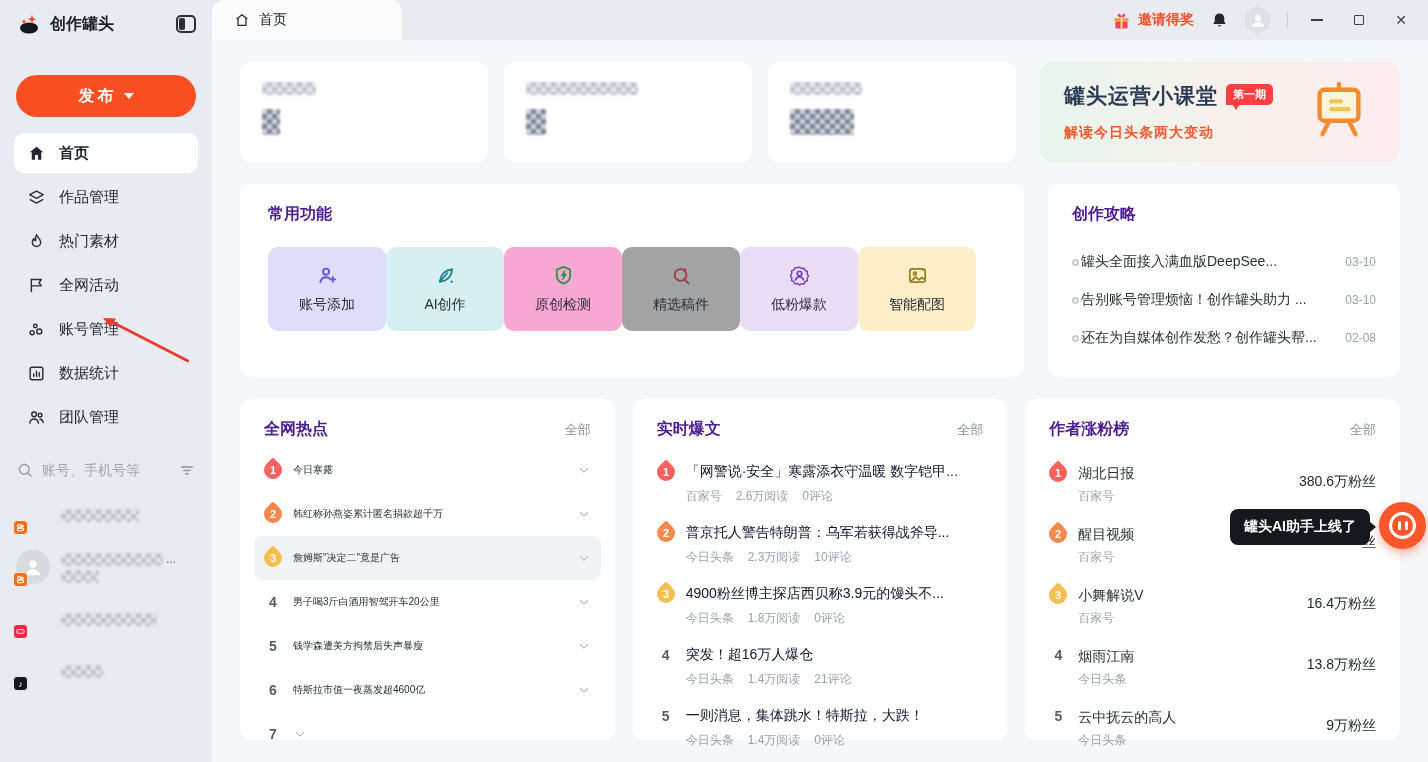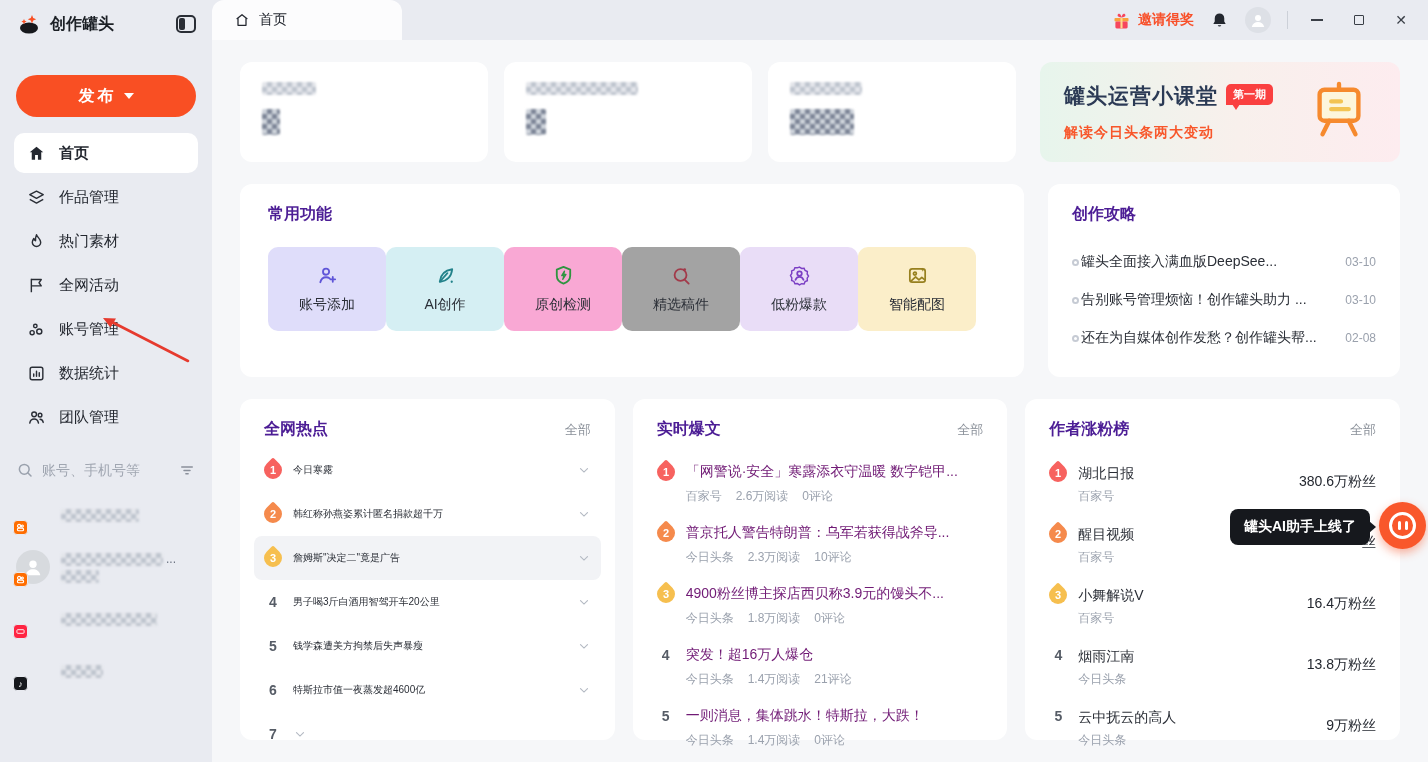--- a/index.html
+++ b/index.html
@@ -104,21 +104,21 @@
   .hot-row.hl { background:#f2f3f6; border-radius:8px; }
   .rank-flame { width:18px; height:18px; flex:none; border-radius:2px 50% 50% 50%; transform:rotate(45deg); display:flex; align-items:center; justify-content:center; }
   .rank-flame span { transform:rotate(-45deg); color:#fff; font-size:11px; font-weight:700; }
   .f1 { background:#f7625f; } .f2 { background:#f58a4c; } .f3 { background:#f6bf4f; }
   .rank-plain { width:18px; flex:none; text-align:center; font-size:14px; color:#565c66; font-weight:600; }
   .hot-title { flex:1; font-size:10px; color:#2a2e36; white-space:nowrap; overflow:hidden; text-overflow:ellipsis; }
   .chev { color:#b4bac3; flex:none; }
   .art-list { margin-top:14px; }
   .art-item { padding:9px 0 10px; cursor:pointer; }
   .art-title-row { display:flex; align-items:center; gap:11px; }
-  .art-title { flex:1; font-size:14px; color:#701a75; white-space:nowrap; overflow:hidden; text-overflow:ellipsis; }
+  .art-title { flex:1; font-size:14px; color:#0f172a; white-space:nowrap; overflow:hidden; text-overflow:ellipsis; }
   .art-meta { margin:7px 0 0 29px; display:flex; gap:14px; font-size:12px; color:#9aa1ad; }
   .rk-list { margin-top:14px; }
   .rk-item { display:flex; align-items:flex-start; gap:11px; padding:10px 0; cursor:pointer; }
   .rk-info { flex:1; min-width:0; }
   .rk-name { font-size:14px; color:#2a2e36; }
   .rk-platform { font-size:12px; color:#9aa1ad; margin-top:5px; }
   .rk-fans { font-size:14px; color:#23272f; margin-top:9px; flex:none; }
 
   
   .ai-tooltip { position:absolute; right:58px; top:509px; background:#16181d; color:#fff; font-size:14px; font-weight:600; padding:9px 14px; border-radius:8px; white-space:nowrap; z-index:30; }

